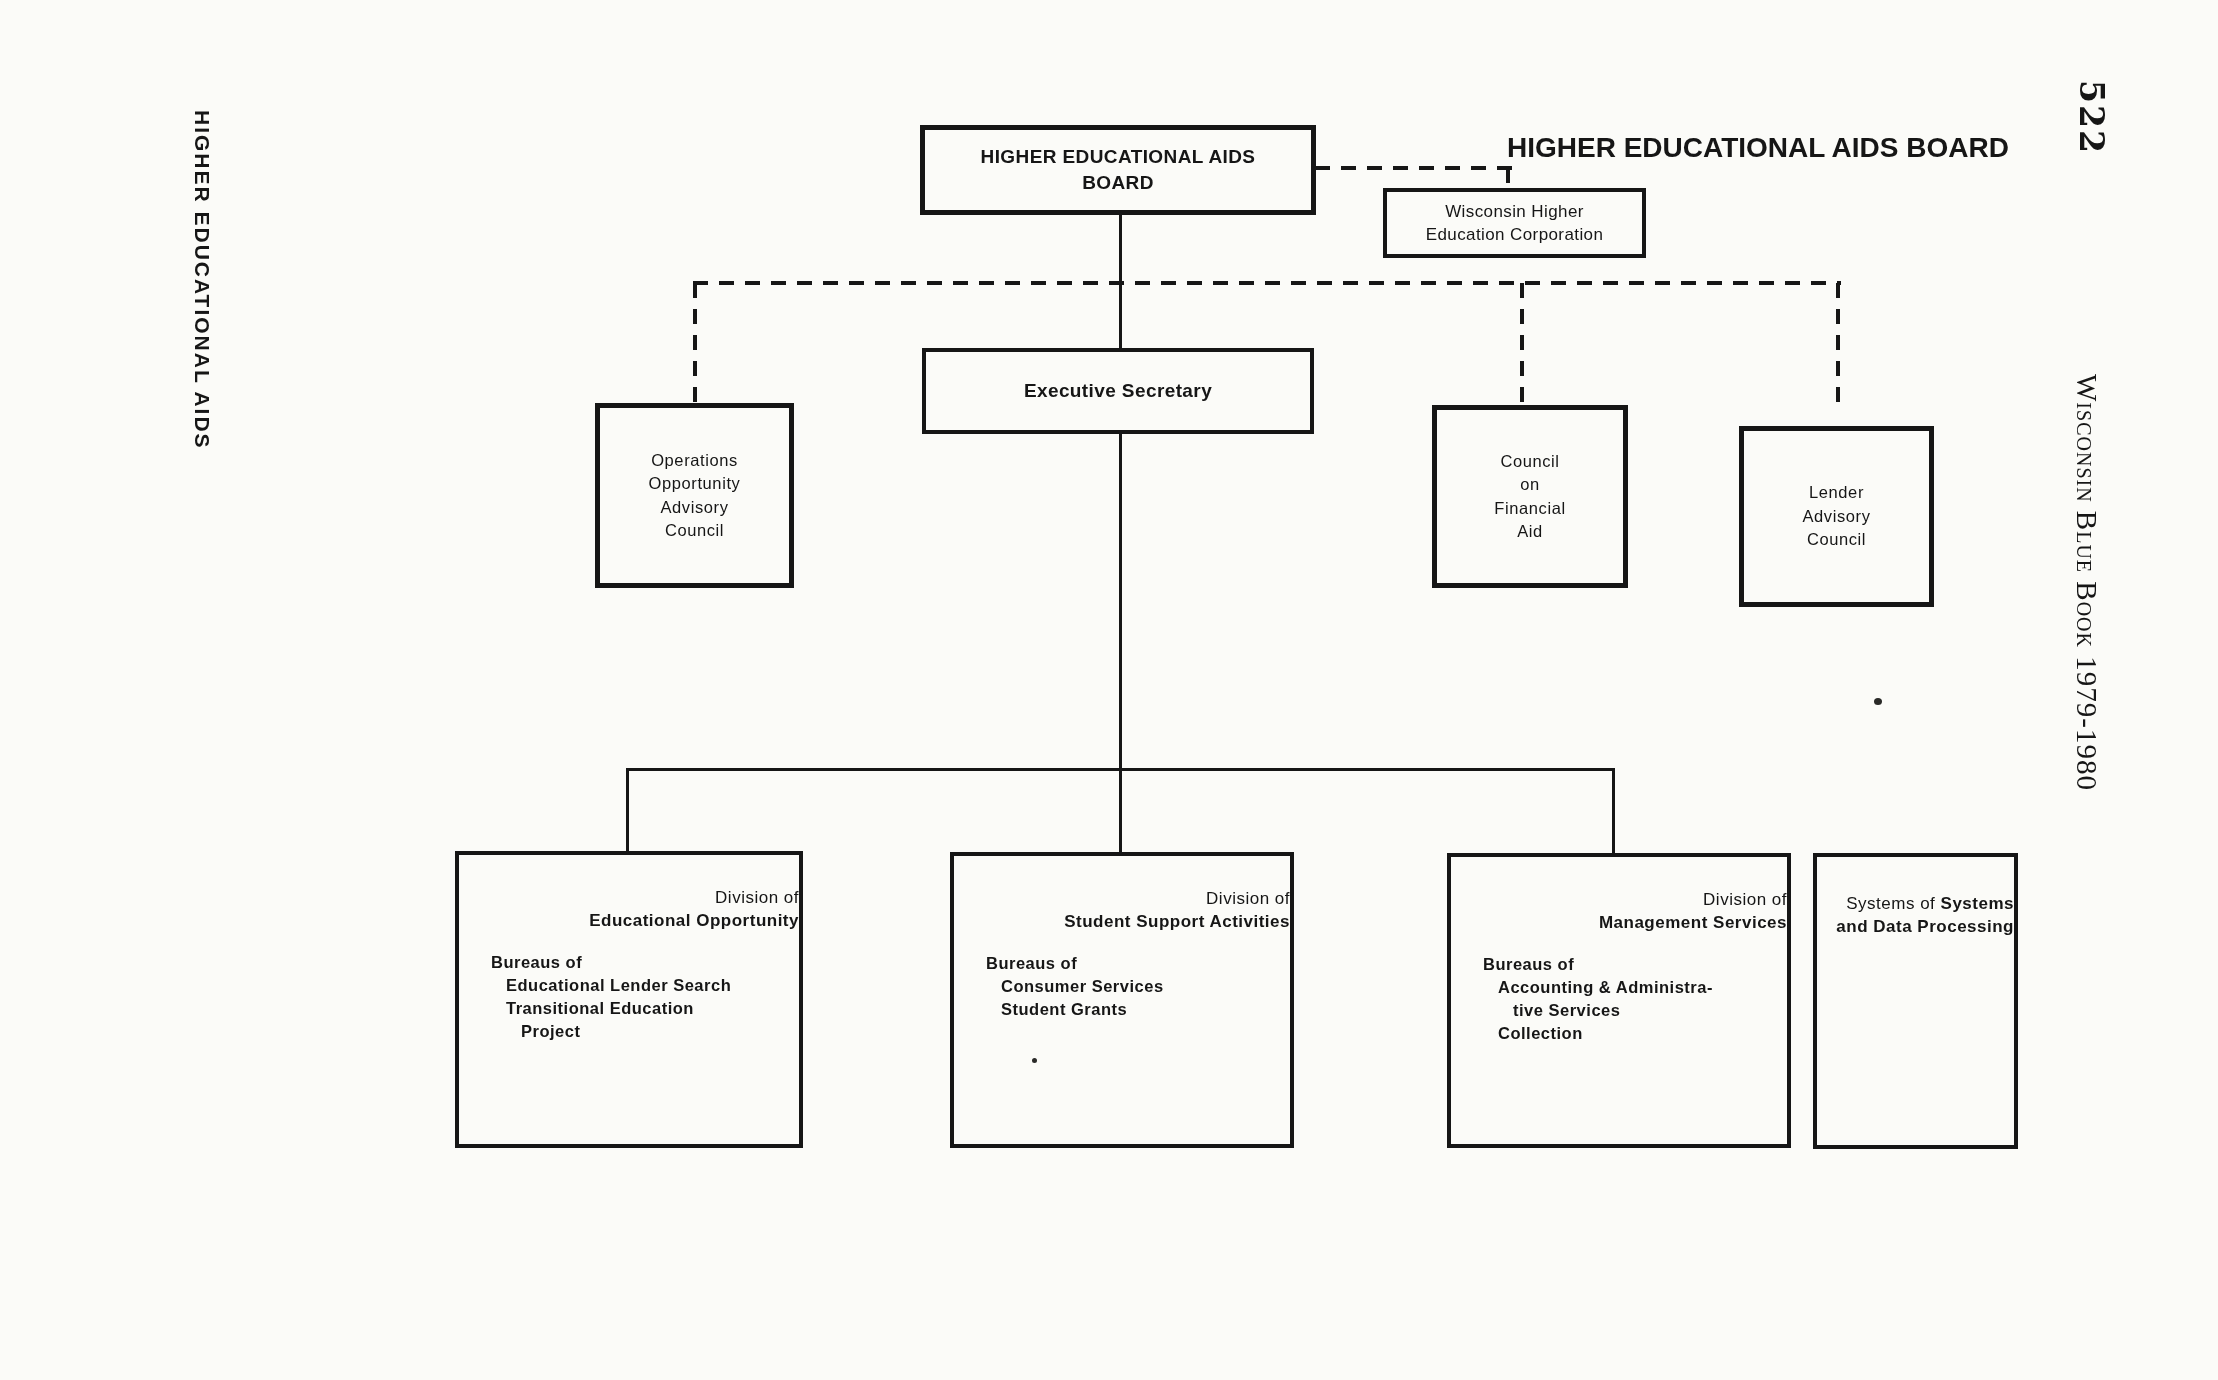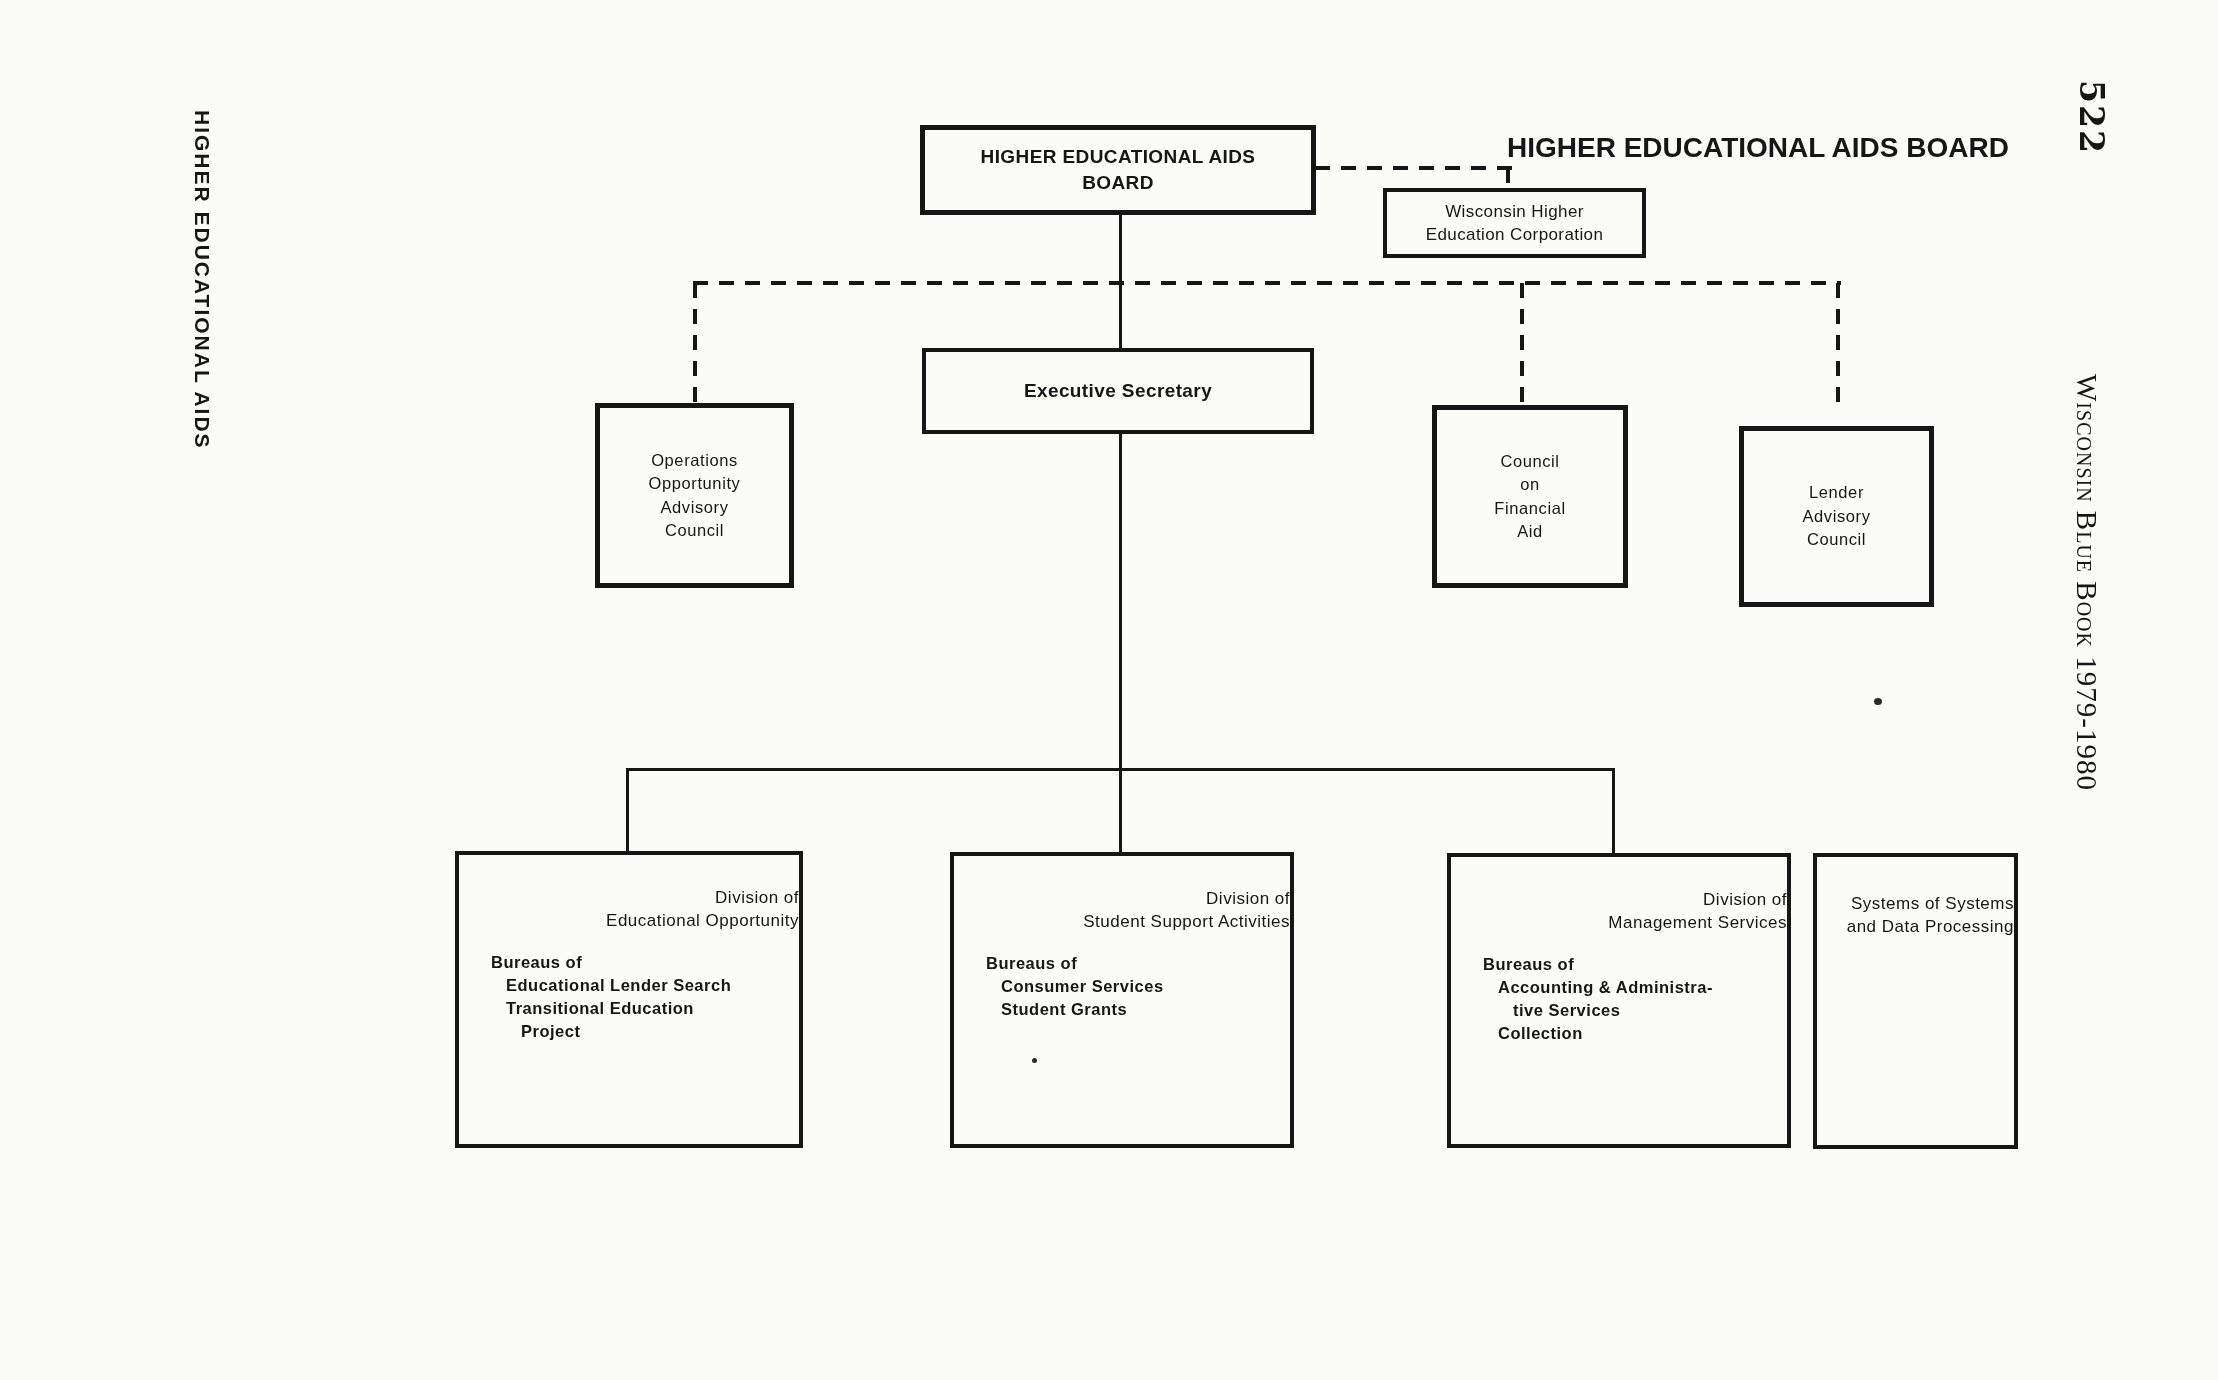--- a/index.html
+++ b/index.html
@@ -47,21 +47,21 @@
   .eoac{left:595px;top:403px;width:199px;height:185px;}
   .cfa{left:1432px;top:405px;width:196px;height:183px;}
   .lac{left:1739px;top:408px;width:195px;height:181px;margin-top:18px;}
   .division{font-size:16.5px;line-height:23px;letter-spacing:0.5px;}
   .div1{left:455px;top:851px;width:348px;height:297px;}
   .div2{left:950px;top:852px;width:344px;height:296px;}
   .div3{left:1447px;top:853px;width:344px;height:295px;}
   .office{left:1813px;top:853px;width:205px;height:296px;}
   .division .title{margin-top:31px;text-align:right;font-size:17px;}
   .office .title{margin-top:35px;}
-  .b{font-weight:normal;}
+  .b{font-weight:bold;}
   .bureaus{margin:19px 0 0 32px;text-align:left;font-weight:bold;}
   .office .bureaus{margin-left:11px;}
   .ind1{padding-left:15px;}
   .ind2{padding-left:30px;}
   
   .vline,.hline{position:absolute;background:#161616;}
   .dash-h{position:absolute;height:4px;
     background:repeating-linear-gradient(90deg,#161616 0 15px,transparent 15px 26px);}
   .dash-v{position:absolute;width:4px;
     background:repeating-linear-gradient(180deg,#161616 0 15px,transparent 15px 26px);}

